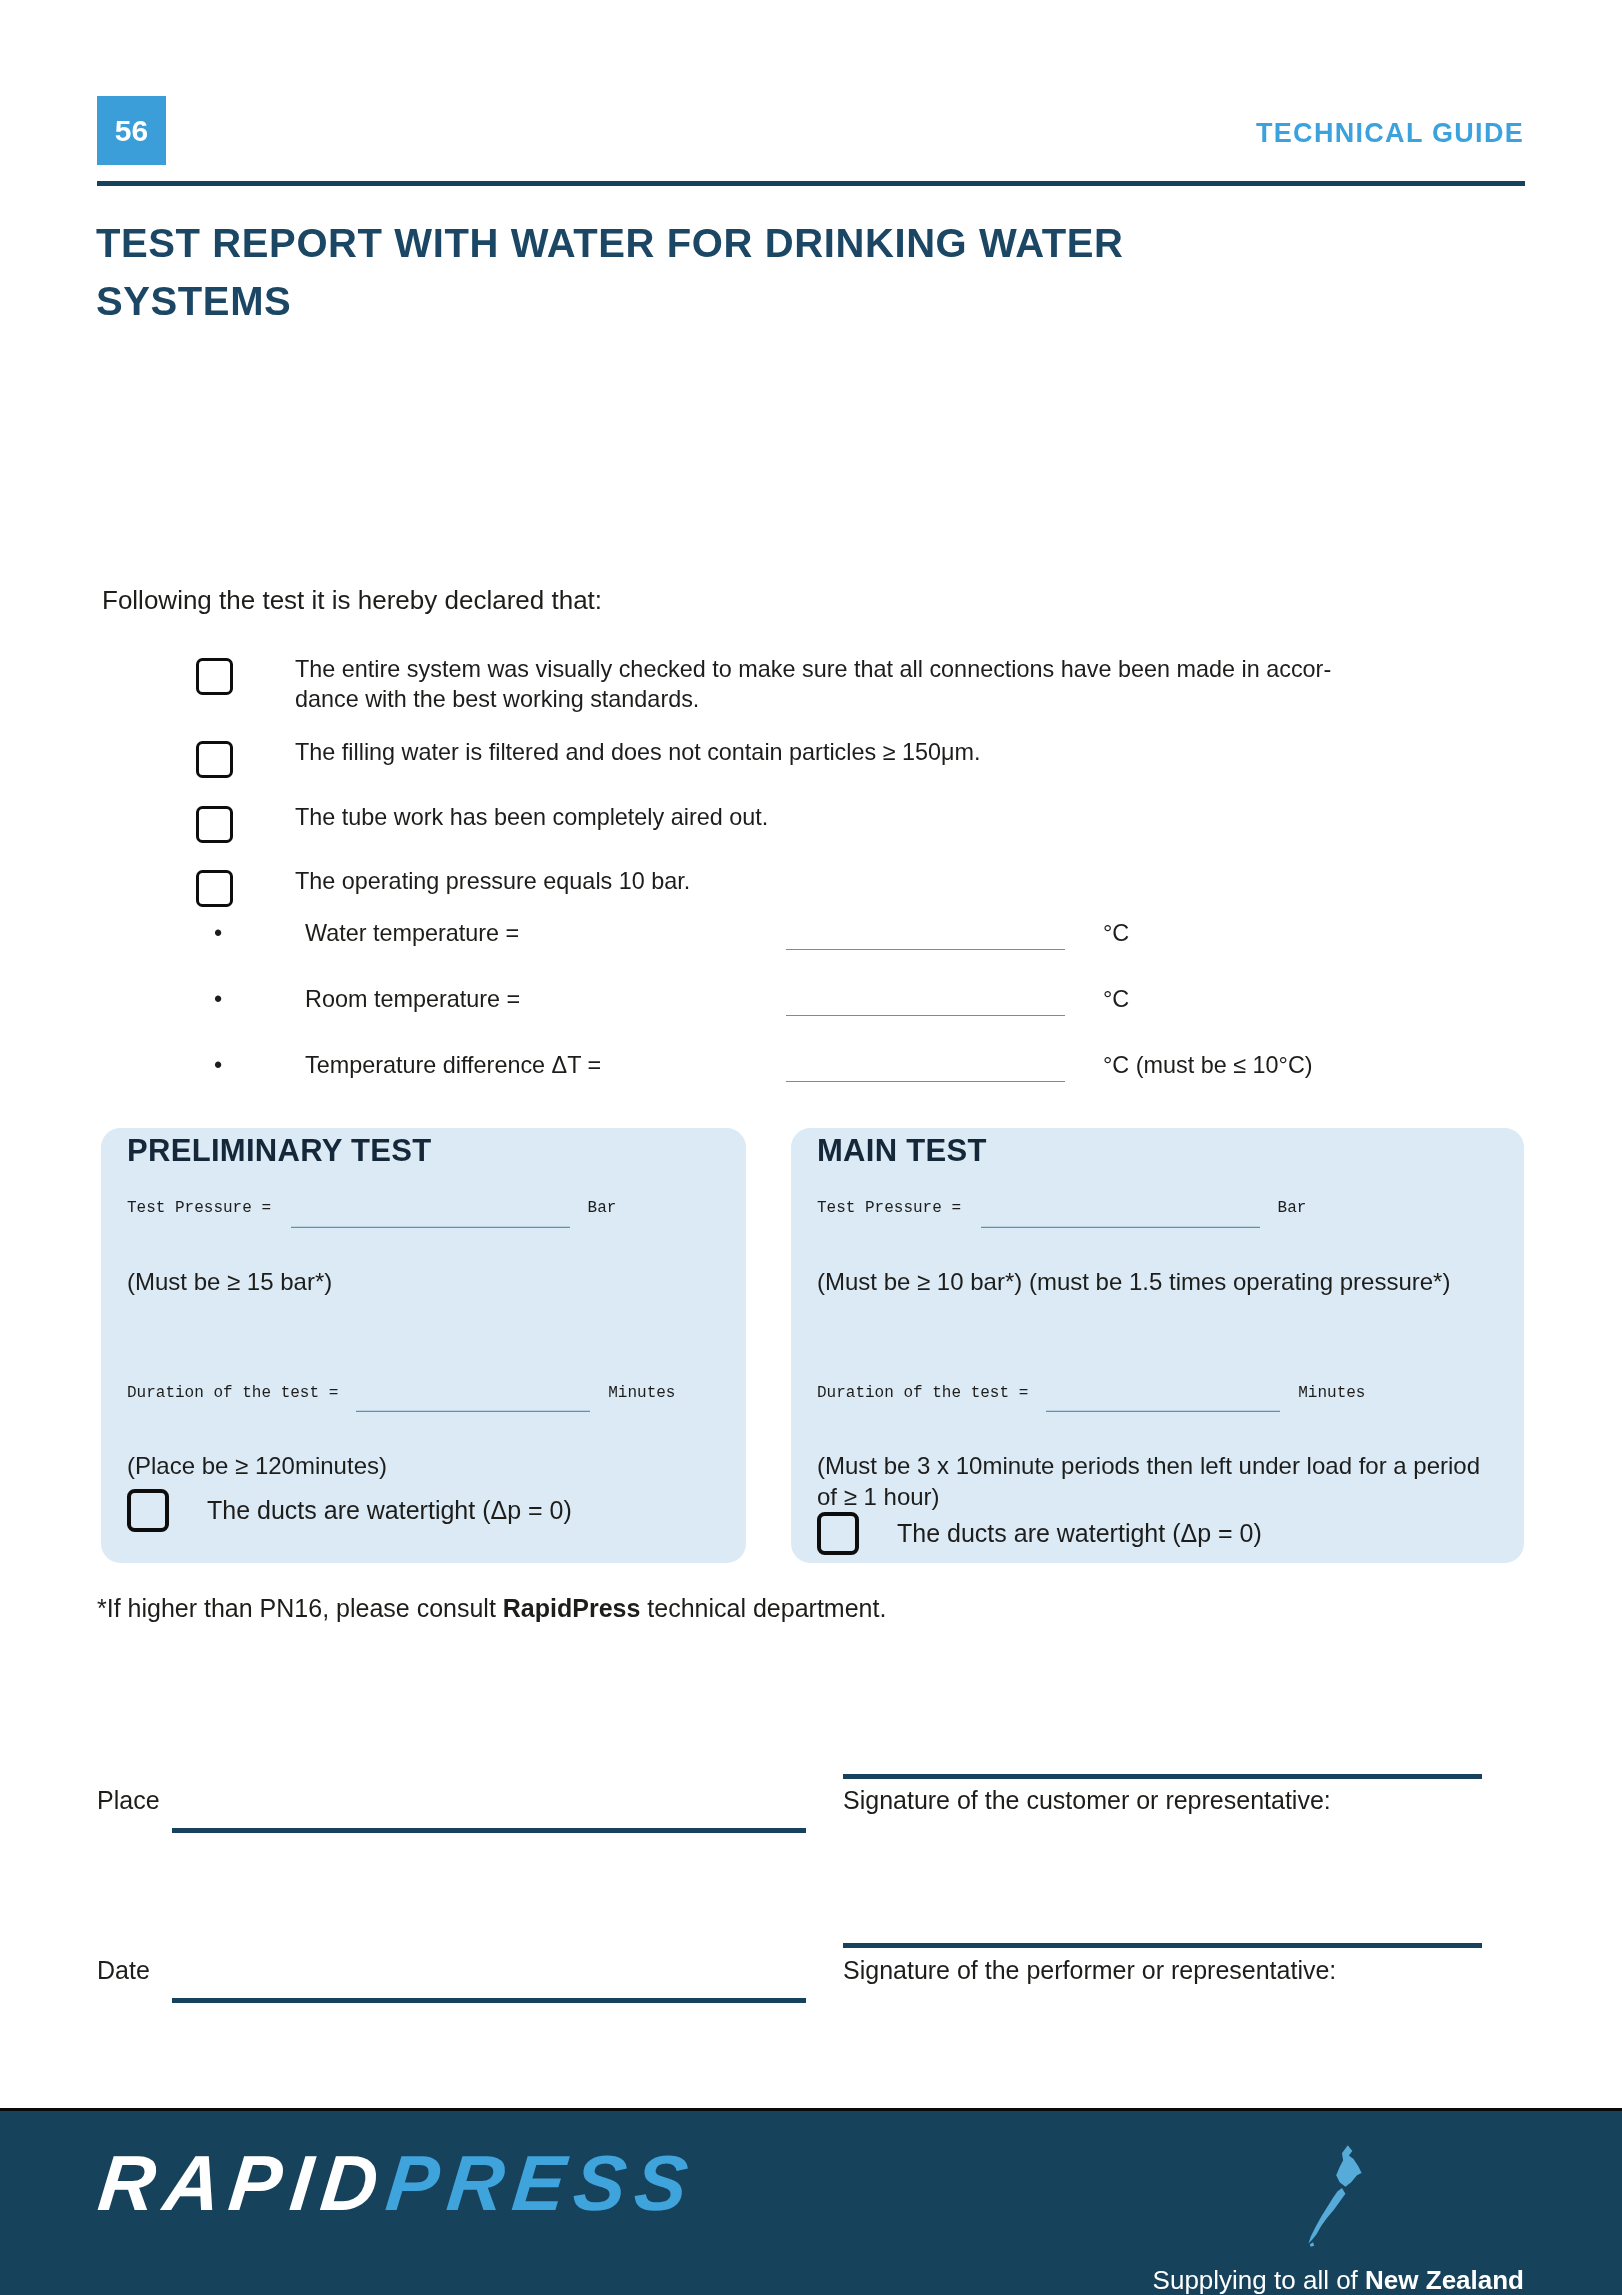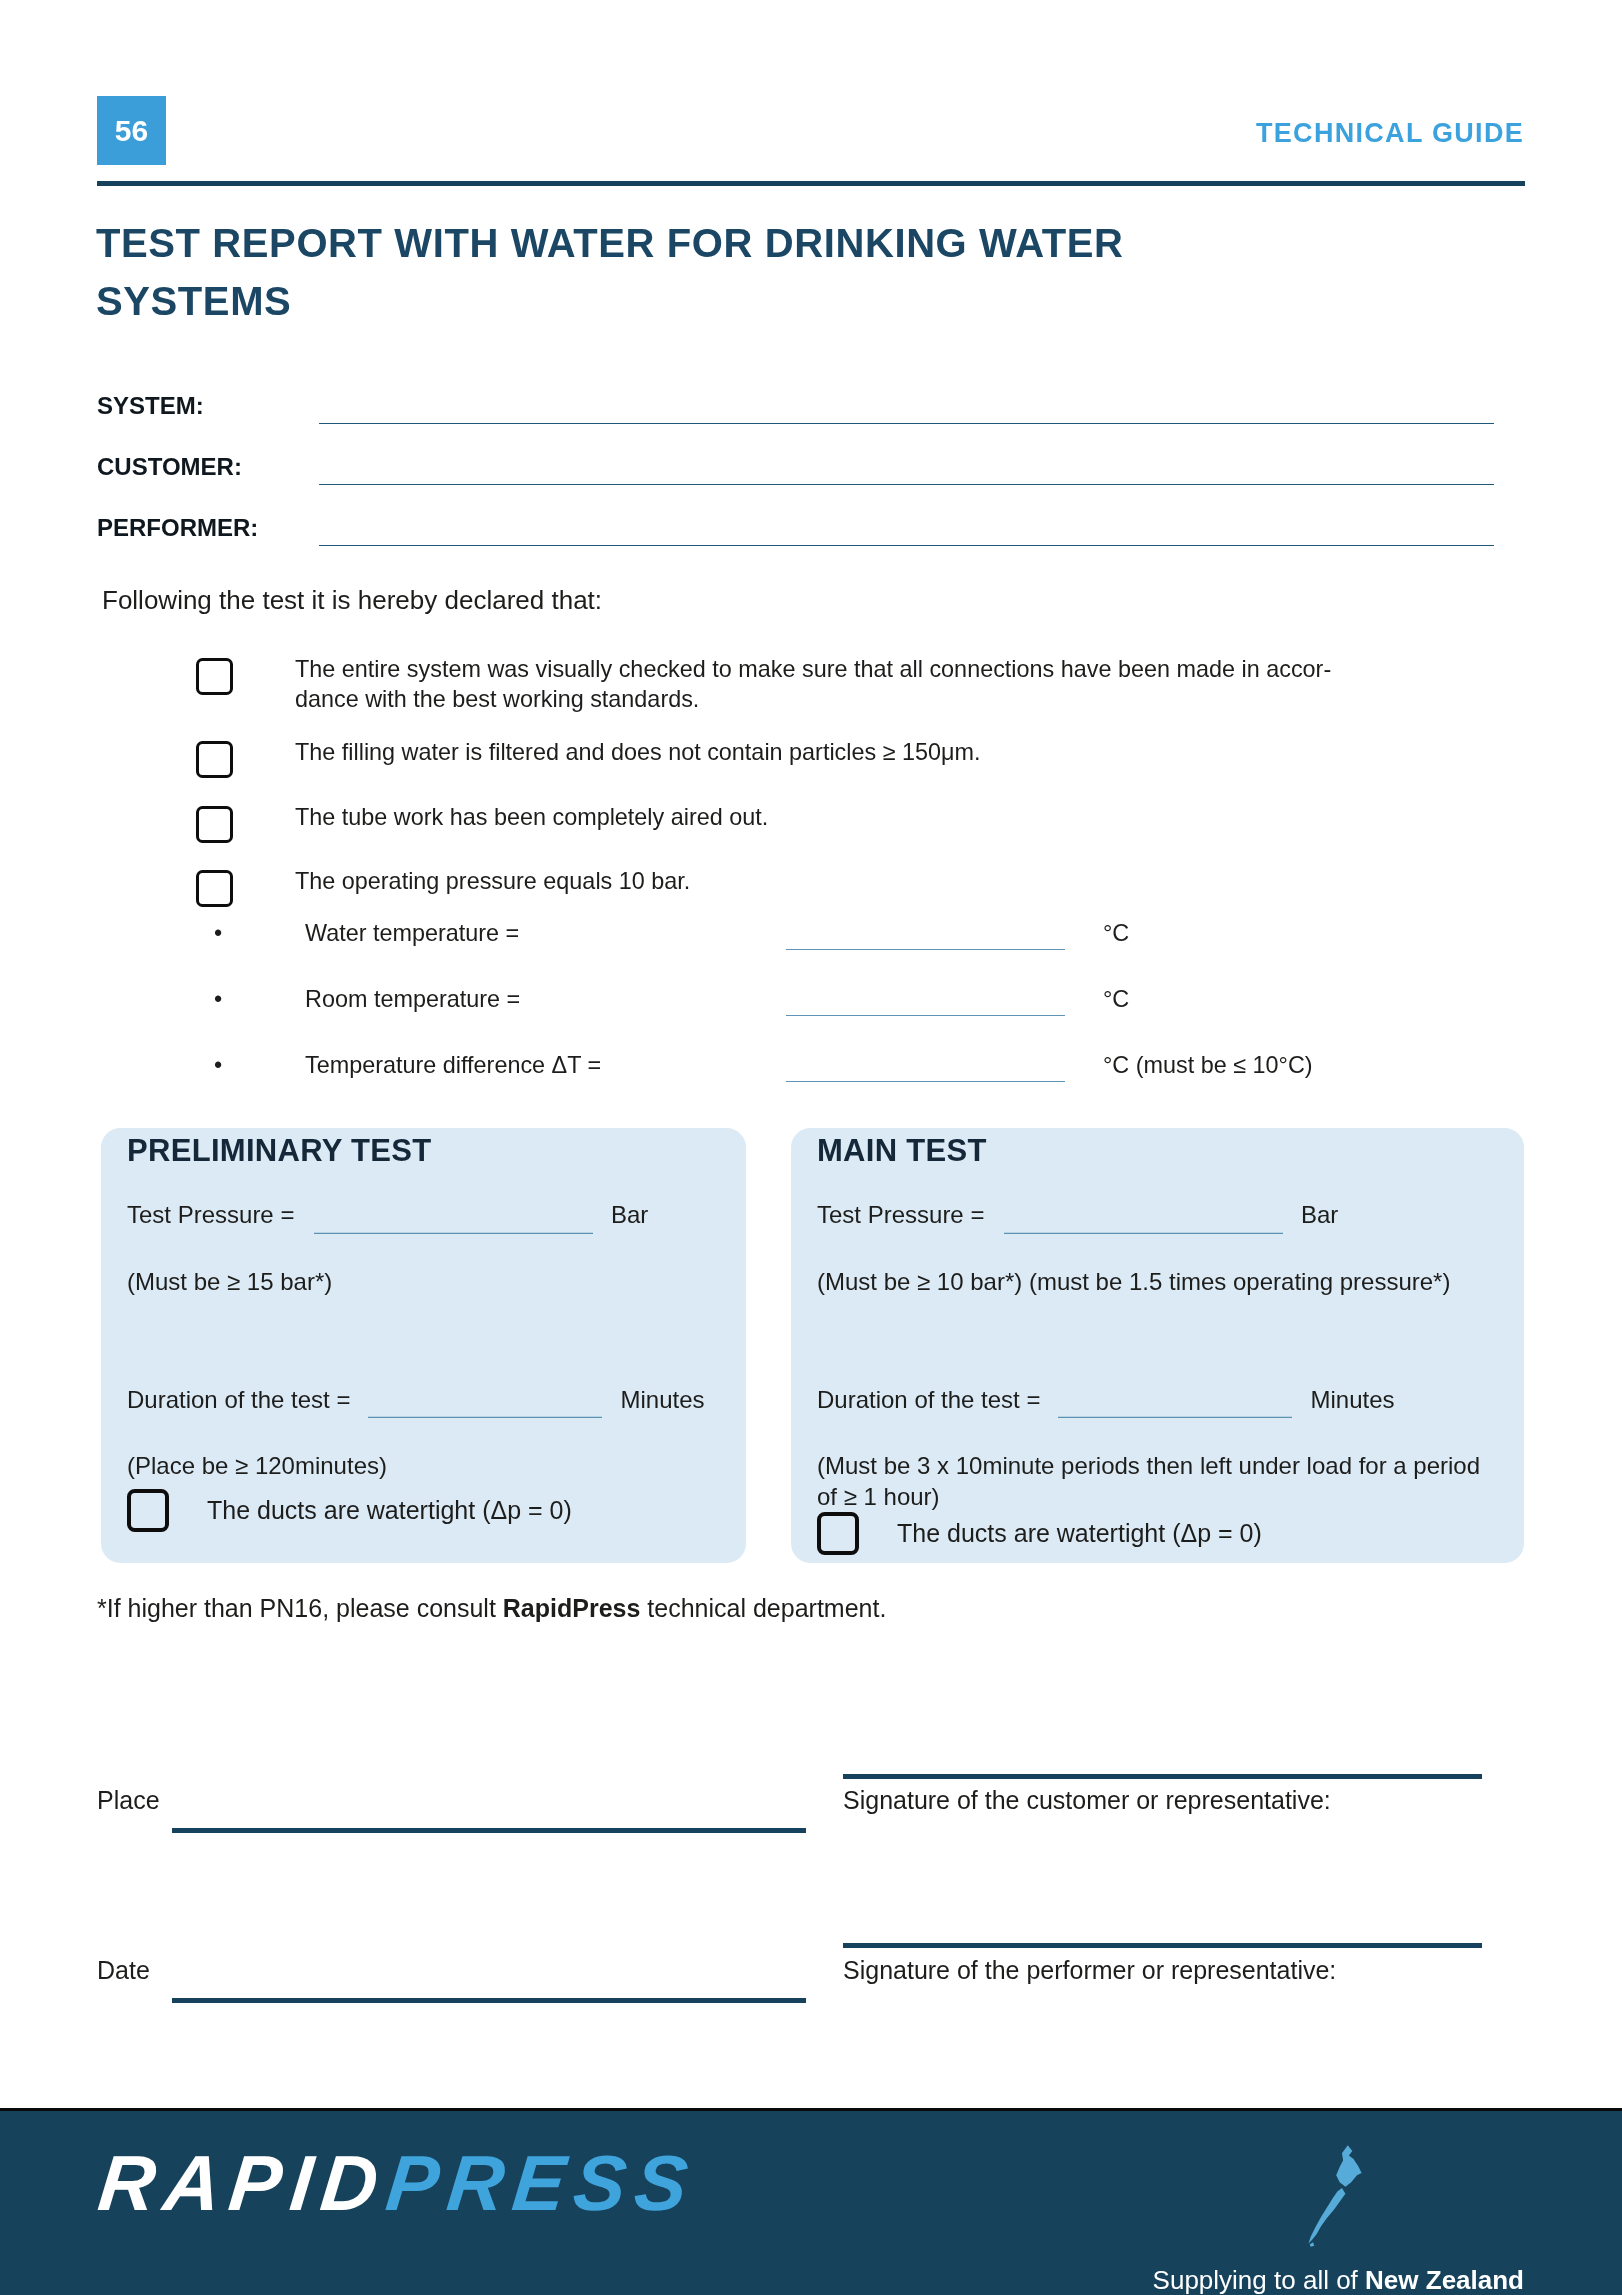--- a/index.html
+++ b/index.html
@@ -47,21 +47,21 @@
   .m-unit{margin-left:38px;}
   
   .boxes{position:absolute;left:101px;top:1128px;display:flex;gap:45px;}
   .test-box{
     height:435px;border-radius:19.5px;background:#DBEAF5;
     padding:5px 26px;box-sizing:border-box;overflow:hidden;
   }
   .test-box.prelim{width:645px;}
   .test-box.main{width:733px;}
   .box-title{font-size:31px;margin:0 0 30px 0;font-weight:bold;color:#15283A;letter-spacing:0.3px;}
-  .box-row{display:flex;align-items:center;font-size:24px;height:32.5px;margin-bottom:34px;}
+  .box-row{display:flex;align-items:flex-start;font-size:16px;height:32.5px;margin-bottom:34px;font-family:Liberation Mono, monospace;}
   .box-line{width:279px;margin-left:19.5px;border-bottom:1.3px solid #3E7EA2;transform:translateY(7.8px);height:19.5px;}
   .box-line.short{width:234px;margin-left:18px;}
   .box-unit{margin-left:18px;}
   .box-note{font-size:24px;line-height:32px;margin:0;min-height:118px;}
   .box-note2{font-size:24px;line-height:31px;margin:0;}
   .box-check{display:flex;align-items:center;margin-top:7.8px;}
   .test-box.main .box-check{margin-top:0;}
   .checkbox.big{width:34px;height:35px;border:4.5px solid #0d0d0d;border-radius:7.8px;margin-top:0;}
   .box-check-label{margin-left:38px;font-size:25px;}
   
@@ -100,34 +100,20 @@
 <body>
 
 <div class="page">
 
   <div class="page-badge">56</div>
   <div class="header-label">TECHNICAL GUIDE</div>
   <div class="header-rule"></div>
 
   <h1 class="doc-title">TEST REPORT WITH WATER FOR DRINKING WATER<br>SYSTEMS</h1>
 
-  <div class="fields">
-    <div class="field-row">
-      <span class="field-label">SYSTEM:</span>
-      <span class="field-line"></span>
-    </div>
-    <div class="field-row">
-      <span class="field-label">CUSTOMER:</span>
-      <span class="field-line"></span>
-    </div>
-    <div class="field-row">
-      <span class="field-label">PERFORMER:</span>
-      <span class="field-line"></span>
-    </div>
-  </div>
 
   <p class="intro">Following the test it is hereby declared that:</p>
 
   <div class="checklist">
     <div class="check-item">
       <span class="checkbox"></span>
       <span class="check-text">The entire system was visually checked to make sure that all connections have been made in accor-<br>dance with the best working standards.</span>
     </div>
     <div class="check-item">
       <span class="checkbox"></span>

